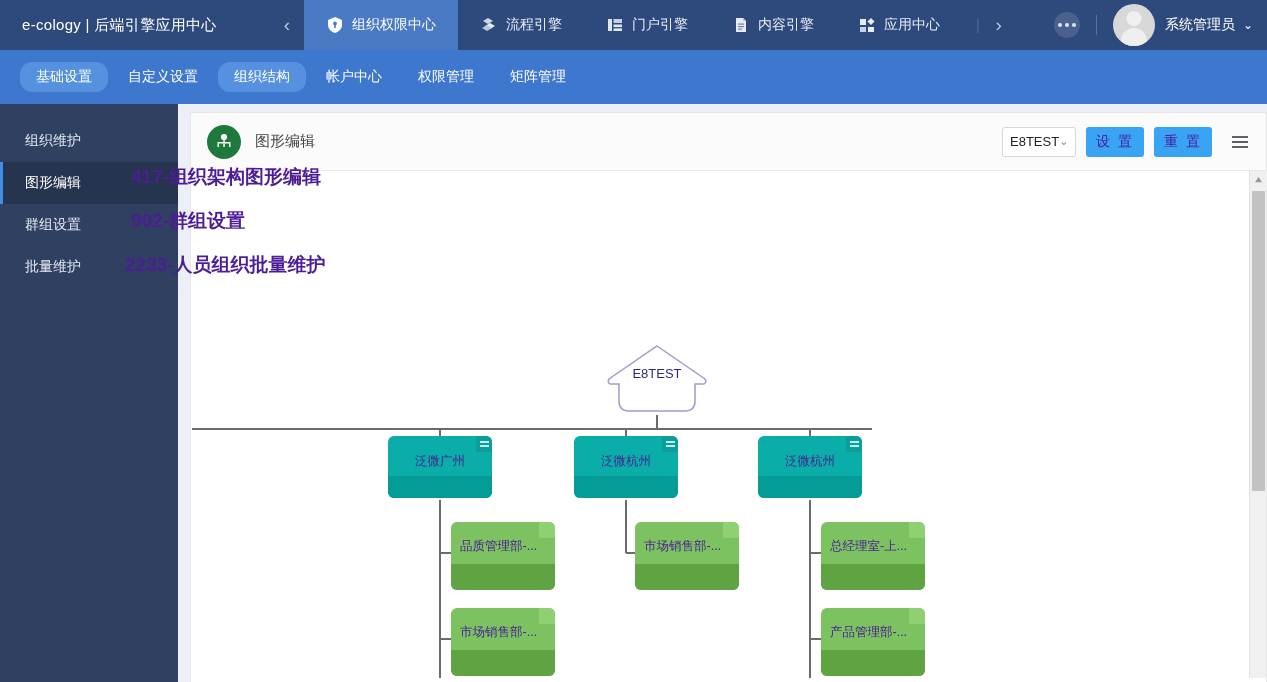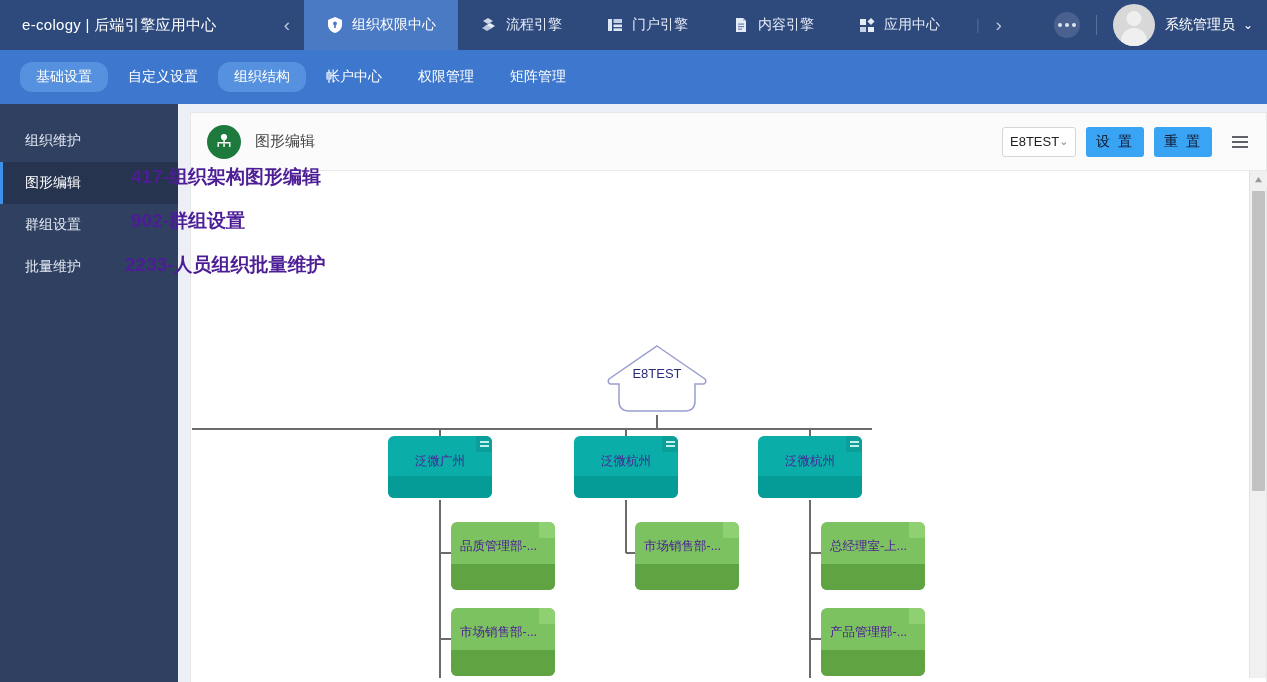--- a/index.html
+++ b/index.html
@@ -159,21 +159,21 @@
     border: 1px solid #d6d6d6; background:#ffffff;
     border-radius: 3px;
     display:flex; align-items:center; justify-content:space-between;
     padding: 0 7px;
     font-size: 13px; color: #222222;
     cursor: pointer;
   }
   #select-box .caret { color:#888888; font-size:11px; }
   .blue-btn {
     height: 30px; min-width: 58px;
-    background: #39a3f4; color: #0f172a;
+    background: #39a3f4; color: #4c1d95;
     border: none; border-radius: 3px;
     font-size: 14px; letter-spacing: 2px;
     font-family: inherit;
     cursor: pointer;
   }
   #list-icon {
     width: 26px; height: 26px; margin-left: 6px;
     display: flex; flex-direction: column; justify-content: center;
     gap: 3px; cursor: pointer;
   }

